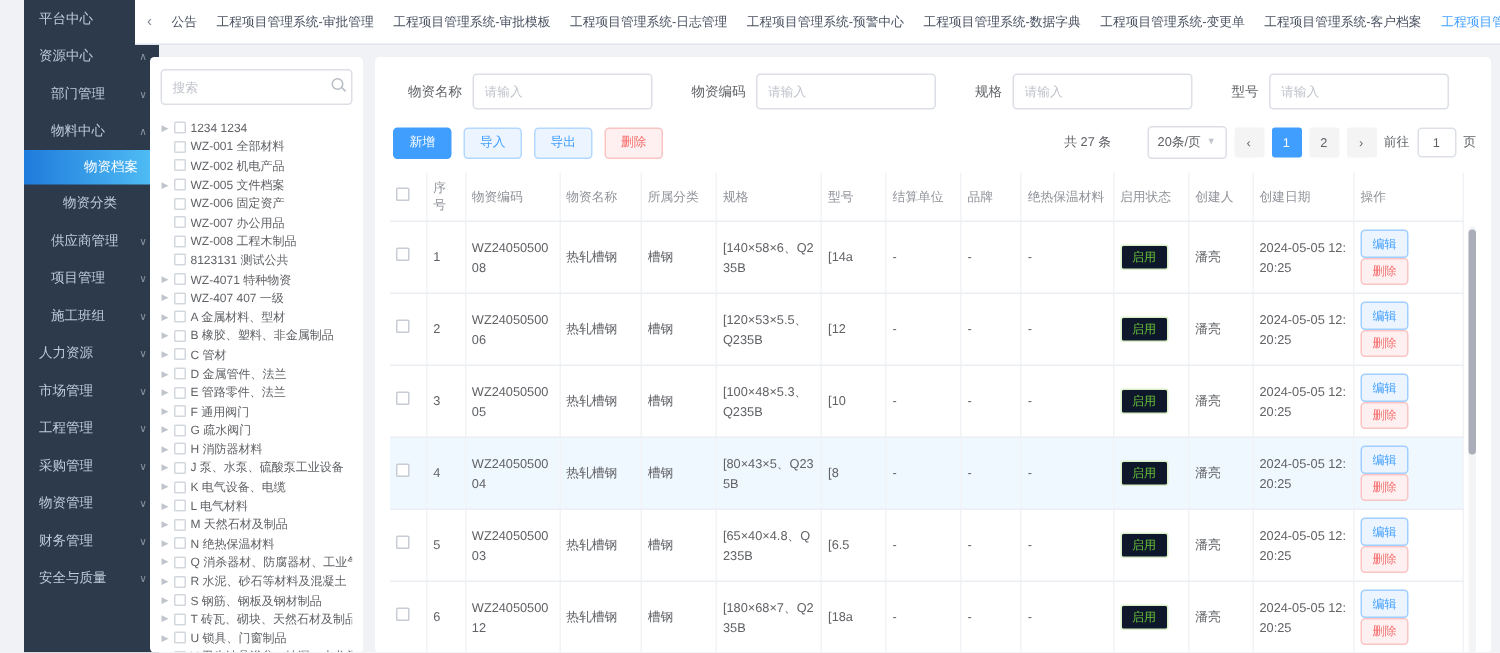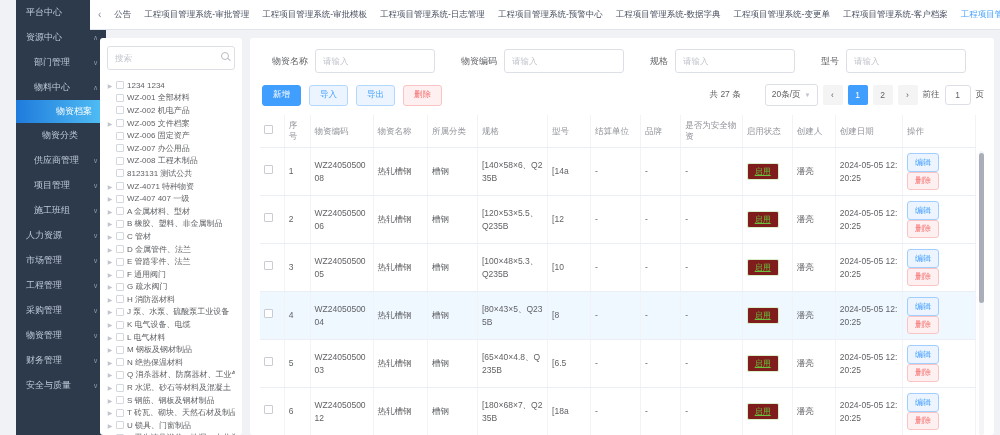--- a/index.html
+++ b/index.html
@@ -61,21 +61,21 @@
   .page-btn { min-width:20px; height:20px; padding:0 3px; display:flex; align-items:center; justify-content:center; border-radius:2px; background:#f4f4f5; color:#606266; cursor:pointer; font-size:8.5px; }
   .page-btn.active { background:#409eff; color:#fff; }
   .goto-input { width:26px; height:20px; border:1px solid #dcdfe6; border-radius:3px; text-align:center; font-size:8.5px; color:#606266; outline:none; }
 
   .table-wrap { flex:1; overflow:hidden; position:relative; }
   table { width:calc(100% - 8px); border-collapse:collapse; table-layout:fixed; font-size:8.5px; color:#606266; }
   th { color:#909399; font-weight:normal; text-align:left; padding:5px 4px; border-bottom:1px solid #ebeef5; border-right:1px solid #f2f3f7; line-height:1.3; word-break:break-all; }
   td { padding:4px 4px; border-bottom:1px solid #ebeef5; border-right:1px solid #f2f3f7; word-break:break-all; vertical-align:middle; height:48px; line-height:1.45; }
   tr.hl td { background:#f0f8ff; }
   .cb { width:9px; height:9px; border:1px solid #c8ccd4; border-radius:1px; background:#fff; }
-  .badge { display:inline-block; padding:2px 7px; font-size:8px; border-radius:2px; background:#7f1d1d; border:1px solid #d8efc8; color:#67c23a;text-decoration:underline; }
+  .badge { display:inline-block; padding:2px 7px; font-size:8px; border-radius:2px; background:#0f172a; border:1px solid #d8efc8; color:#67c23a; }
   .abtn { display:inline-block; padding:2.5px 7px; font-size:8px; border-radius:3px; margin-right:5px; cursor:pointer; }
   .abtn-edit { background:#ecf5ff; border:1px solid #a0cfff; color:#409eff; }
   .abtn-del { background:#fef0f0; border:1px solid #fbc4c4; color:#f56c6c; }
 
   .vscroll { position:absolute; right:0; top:36px; bottom:0; width:5px; background:#f3f4f6; border-radius:3px; }
   .vthumb { position:absolute; top:2px; right:0; width:5px; height:150px; background:#a9aeb8; border-radius:3px; }
 </style>
 </head>
 <body>
 
@@ -287,21 +287,21 @@
               <span class="tree-label">K 电气设备、电缆</span>
             </div>
             <div class="tree-item">
               <span class="tree-arrow">▶</span>
               <span class="tree-cb"></span>
               <span class="tree-label">L 电气材料</span>
             </div>
             <div class="tree-item">
               <span class="tree-arrow">▶</span>
               <span class="tree-cb"></span>
-              <span class="tree-label">M 钢板及钢材制品</span>
+              <span class="tree-label">M 天然石材及制品</span>
             </div>
             <div class="tree-item">
               <span class="tree-arrow">▶</span>
               <span class="tree-cb"></span>
               <span class="tree-label">N 绝热保温材料</span>
             </div>
             <div class="tree-item">
               <span class="tree-arrow">▶</span>
               <span class="tree-cb"></span>
               <span class="tree-label">Q 消杀器材、防腐器材、工业气体</span>
@@ -406,21 +406,21 @@
                 <tr>
                   <th><span class="cb" style="display:inline-block"></span></th>
                   <th>序号</th>
                   <th>物资编码</th>
                   <th>物资名称</th>
                   <th>所属分类</th>
                   <th>规格</th>
                   <th>型号</th>
                   <th>结算单位</th>
                   <th>品牌</th>
-                  <th>是否为安全物资</th>
+                  <th>绝热保温材料</th>
                   <th>启用状态</th>
                   <th>创建人</th>
                   <th>创建日期</th>
                   <th>操作</th>
                 </tr>
               </thead>
             <tbody>
                 <tr class="">
                   <td><span class="cb" style="display:inline-block"></span></td>
                   <td>1</td>

